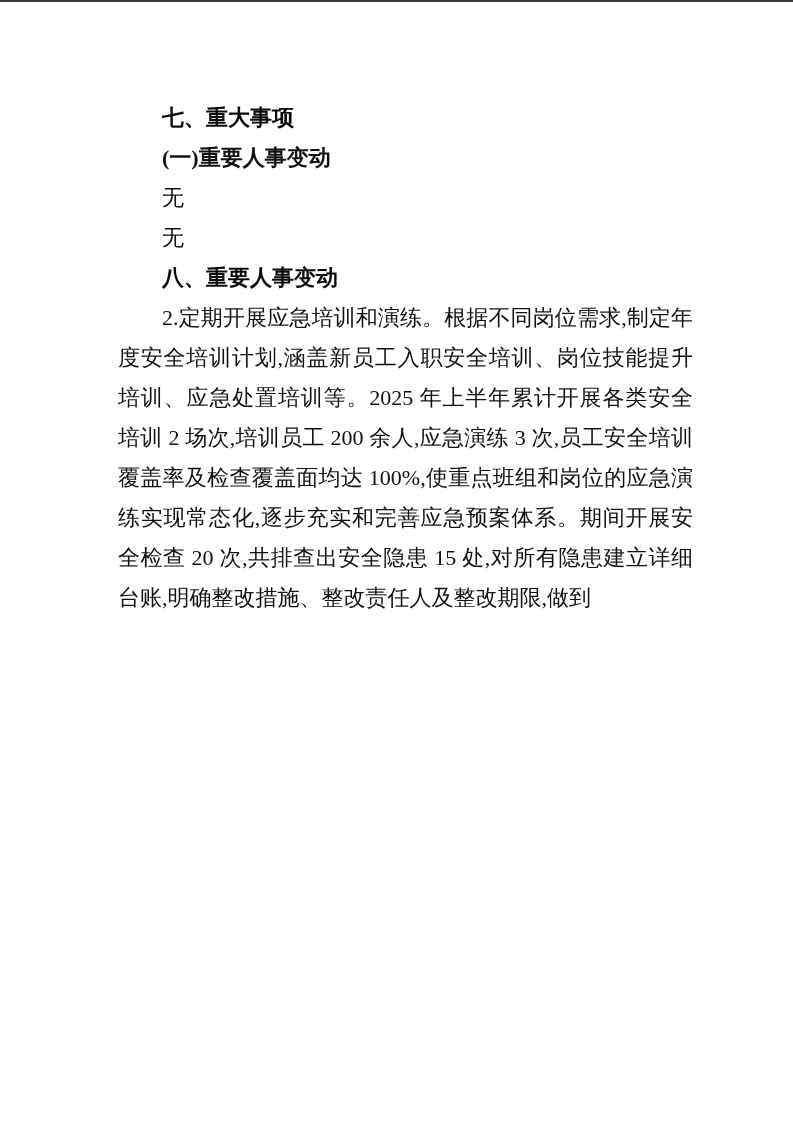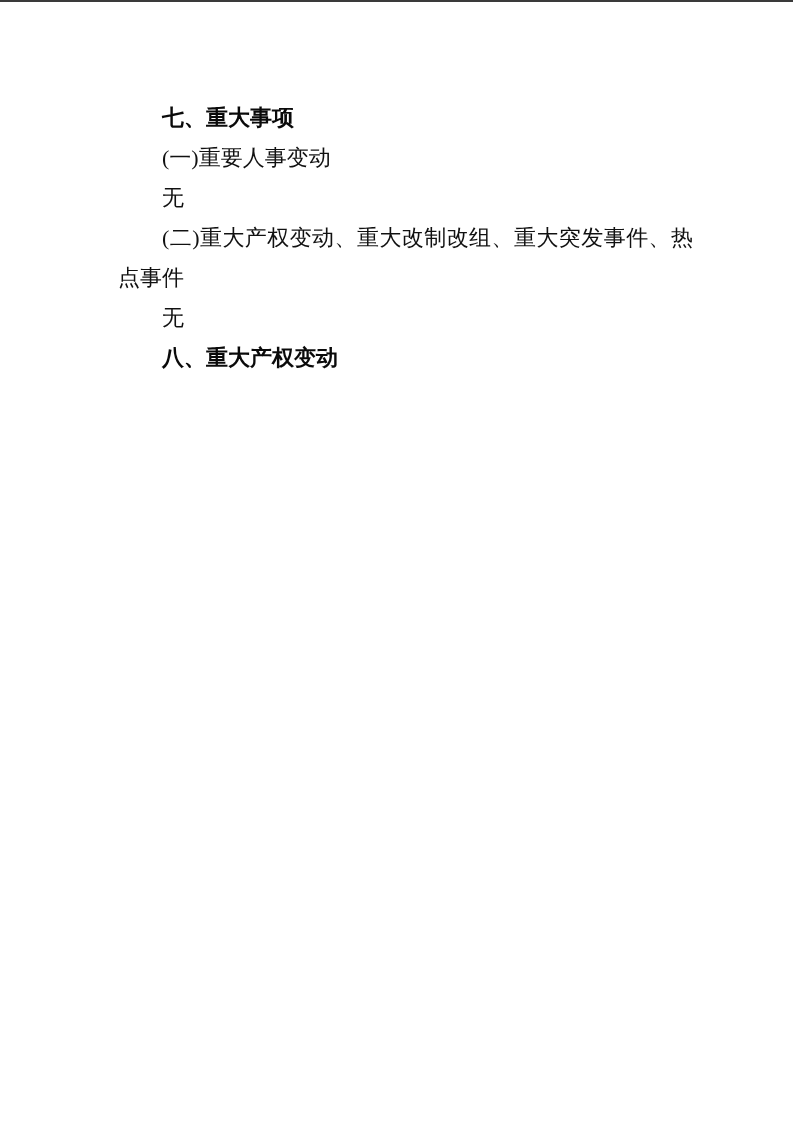--- a/index.html
+++ b/index.html
@@ -36,40 +36,40 @@
     letter-spacing: 0;
     word-break: break-all;
   }
   .heading {
     font-family: "Liberation Sans", sans-serif;
     font-weight: bold;
     color: #0a0a0a;
   }
   .subheading {
     font-family: "Liberation Serif", serif;
-    font-weight: normal;
+    font-weight: bold;
   }
   .para {
     font-family: "Liberation Serif", serif;
     font-weight: normal;
   }
 </style>
 </head>
 <body>
 
 <div class="page">
   <div class="page-top-edge"></div>
 
   <h2 class="blk heading">七、重大事项</h2>
 
   <p class="blk subheading">(一)重要人事变动</p>
 
   <p class="blk para">无</p>
 
-  <p class="blk subheading">(二)重大产权变动、重大改制改组、重大突发事件、热点事件</p>
 
   <p class="blk para">无</p>
 
-  <h2 class="blk heading">八、重大产权变动</h2>
+  <h2 class="blk heading">八、重要人事变动</h2>
 
 
 
+  <p class="blk para">2.定期开展应急培训和演练。根据不同岗位需求,制定年度安全培训计划,涵盖新员工入职安全培训、岗位技能提升培训、应急处置培训等。2025 年上半年累计开展各类安全培训 2 场次,培训员工 200 余人,应急演练 3 次,员工安全培训覆盖率及检查覆盖面均达 100%,使重点班组和岗位的应急演练实现常态化,逐步充实和完善应急预案体系。期间开展安全检查 20 次,共排查出安全隐患 15 处,对所有隐患建立详细台账,明确整改措施、整改责任人及整改期限,做到</p>
 </div>
 
 </body></html>

